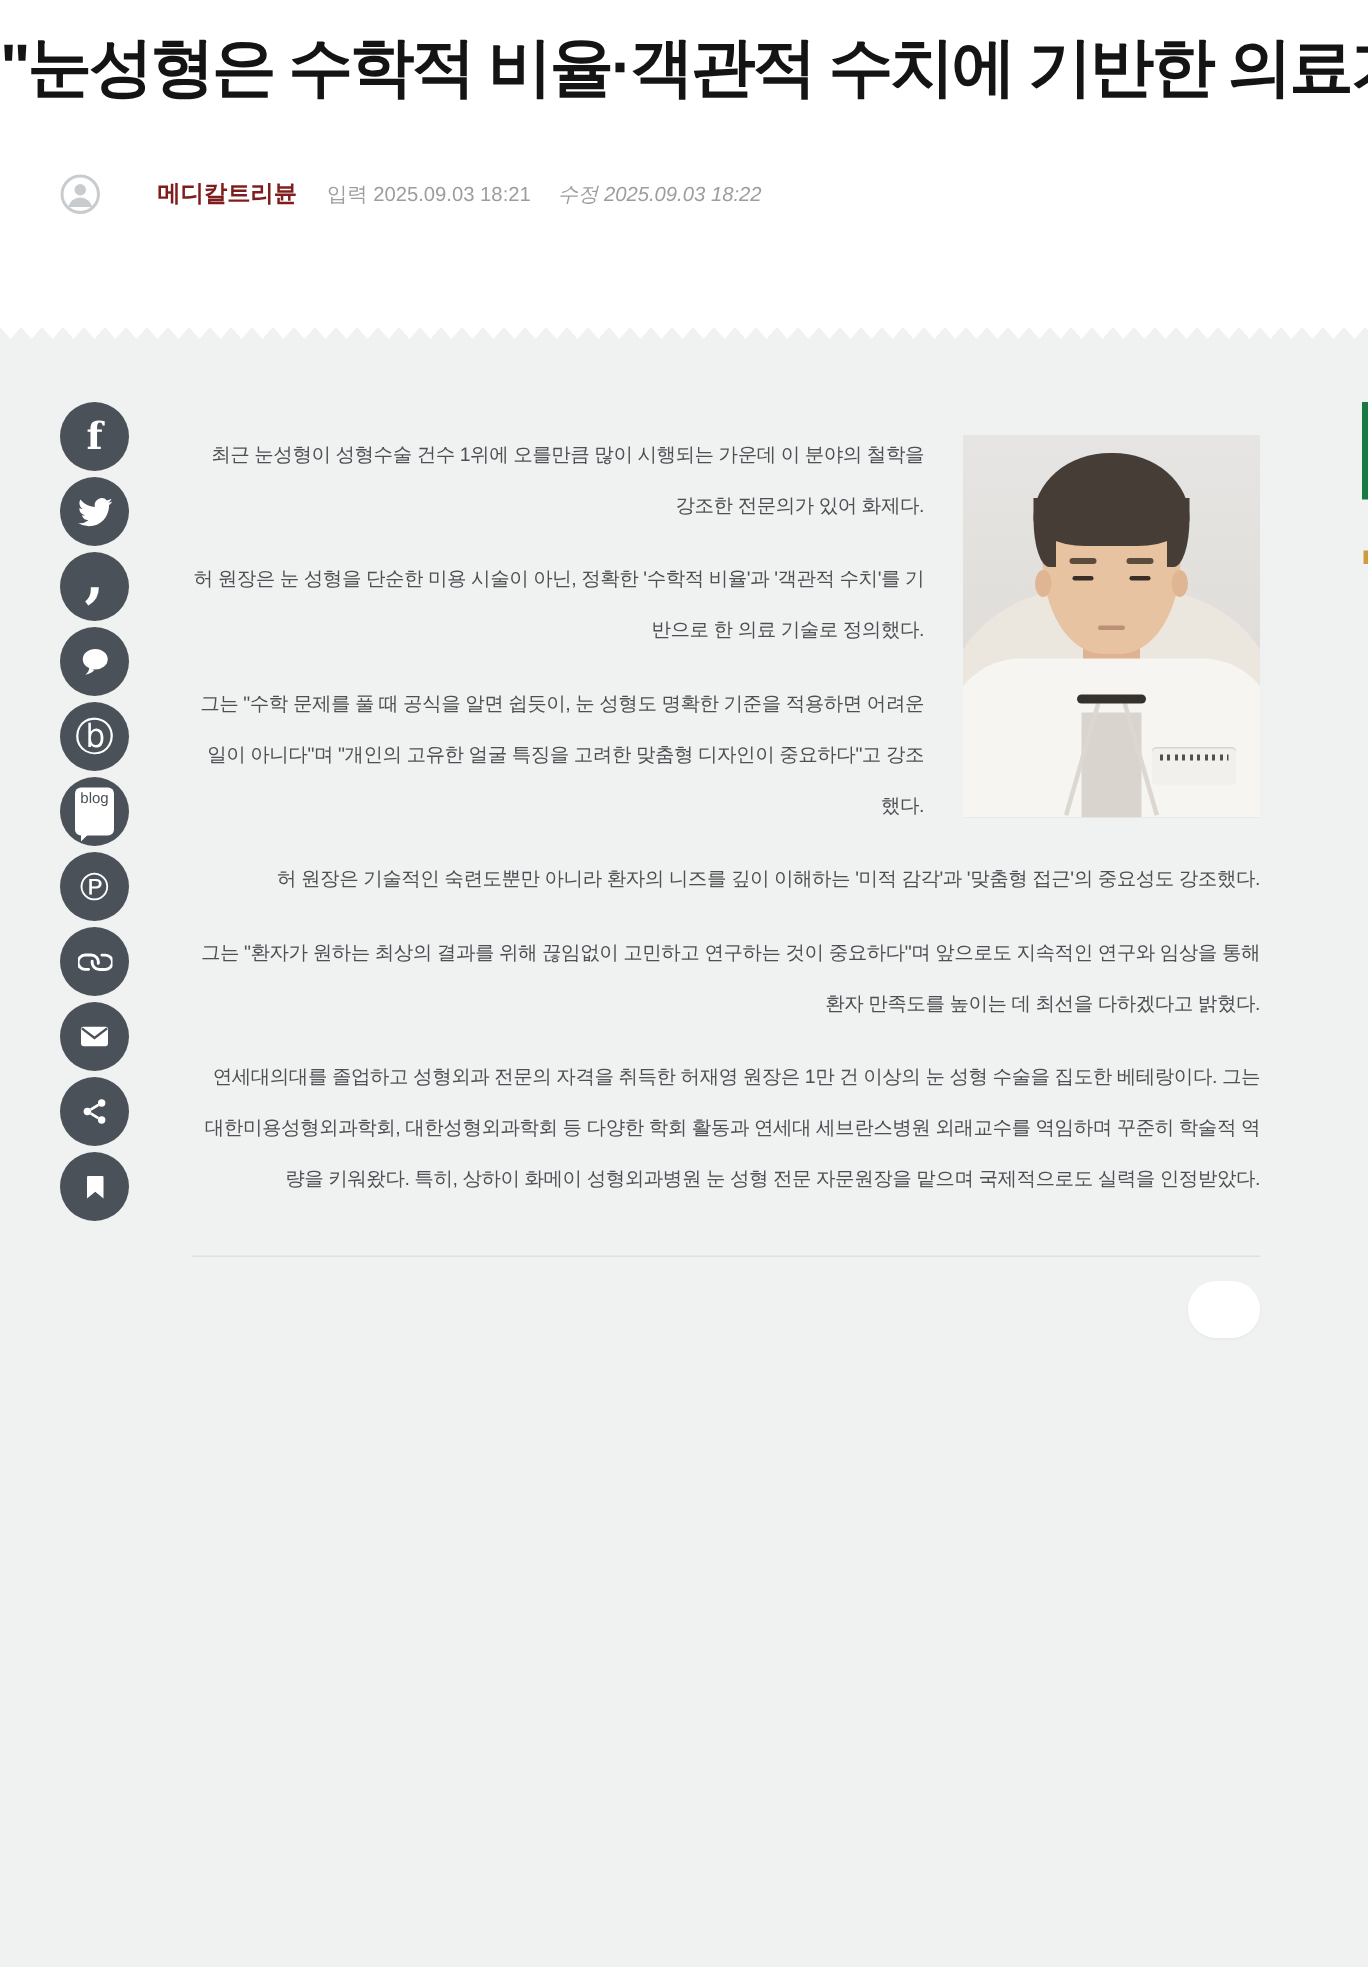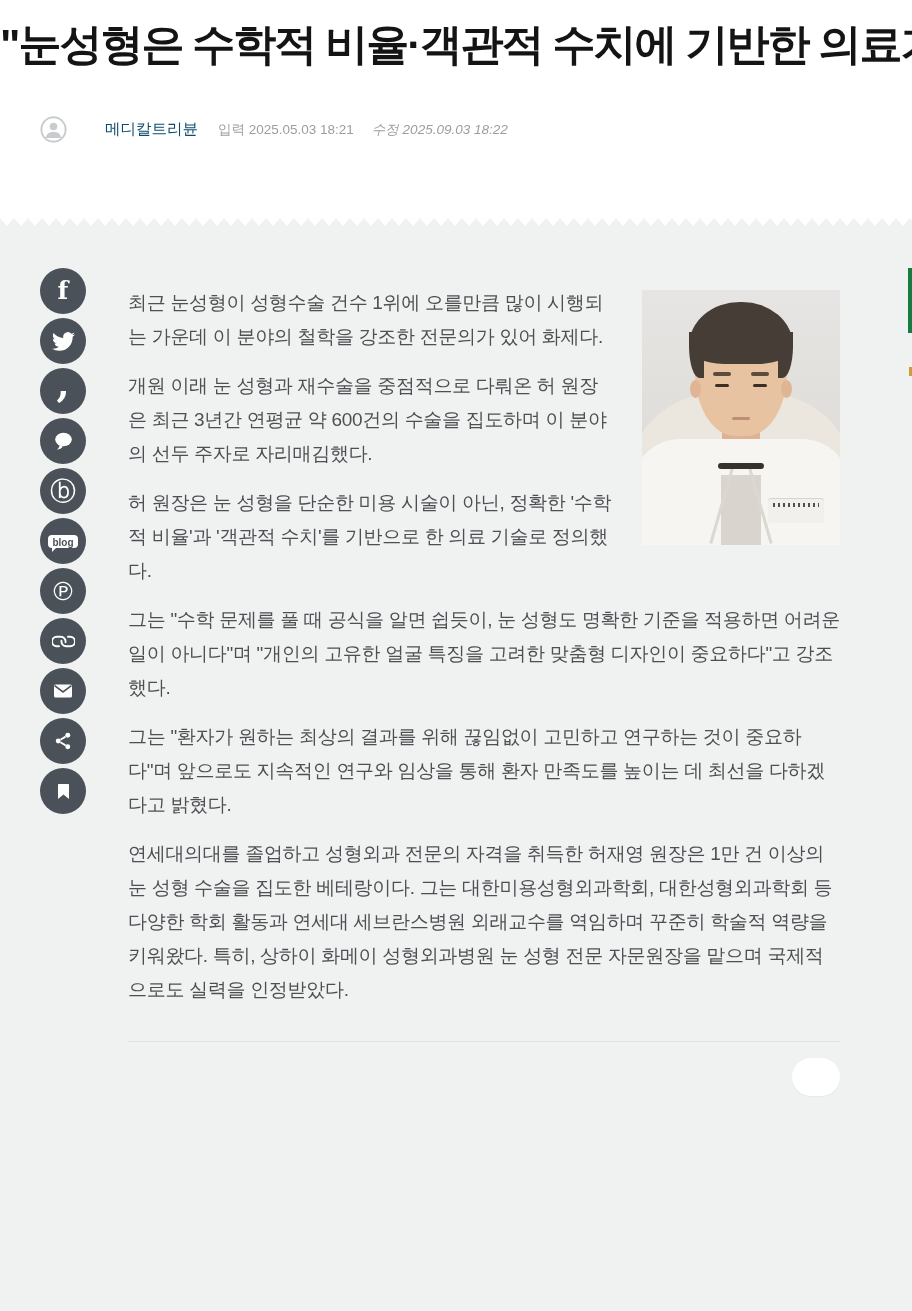--- a/index.html
+++ b/index.html
@@ -6,47 +6,47 @@
   html,body { background:#fff; }
   body { font-family:"Liberation Sans","DejaVu Sans",sans-serif; }
   .page { position:relative; width:912px; height:1311px; background:#fff; overflow:hidden; margin:0 auto; }
 
   
   .article-header { position:relative; height:218px; background:#fff; }
   .headline { padding-top:16px; text-align:center; font-size:43px; font-weight:800;
               letter-spacing:-2px; color:#141414; white-space:nowrap; overflow:hidden; }
   .byline { position:absolute; left:40px; top:116px; display:flex; align-items:center; }
   .avatar { width:27px; height:27px; border-radius:50%; overflow:hidden; flex:0 0 auto; }
-  .author-name { margin-left:10px; font-size:15.5px; font-weight:400; color:#0c4a6e;padding-left:28px; }
+  .author-name { margin-left:10px; font-size:15.5px; font-weight:700; color:#7f1d1d;padding-left:28px; }
   .byline-meta { margin-left:20px; font-size:13.5px; color:#9b9ea1; }
   .byline-meta + .byline-meta { margin-left:18px;font-style:italic; }
 
   
   .zigzag { display:block; }
 
   
   .body-section { position:relative; background:#f0f2f2; height:1085px;
                   padding:60px 72px 0 128px; }
 
   
   .social-rail { position:absolute; left:40px; top:42px; width:46px; }
   .social-btn { width:46px; height:46px; border-radius:50%; background:#4a5158; border:none;
                 display:flex; align-items:center; justify-content:center; margin-bottom:4px;
                 cursor:pointer; color:#fff; }
   .social-btn svg { display:block; }
   .fb-glyph { font-size:25px; font-weight:700; color:#fff; font-family:"DejaVu Serif",serif; margin-top:-2px; }
   .comma-glyph { font-size:38px; font-weight:700; color:#fff; font-family:"DejaVu Serif",serif; line-height:0; margin-top:-14px; }
   .circle-glyph { font-size:26px; color:#fff; line-height:1; }
-  .blog-bubble { position:relative; background:#fff; border-radius:4px; padding:2px 4px 0;
-                 font-size:10px; font-weight:700; color:#4a5158; letter-spacing:0; }
+  .blog-bubble { position:relative; background:#fff; border-radius:4px; padding:2px 4px 19px;
+                 font-size:10px; font-weight:400; color:#4a5158; letter-spacing:0; }
   .blog-bubble::after { content:""; position:absolute; left:4px; bottom:-4px;
                         border:3px solid transparent; border-top-color:#fff; border-left-color:#fff; }
 
   
-  .article-body { font-size:19px; line-height:34px; color:#4d4f52; letter-spacing:-0.3px; }
+  .article-body { font-size:13px; line-height:34px; color:#4d4f52; letter-spacing:-0.3px;text-align:right; }
   .article-body p { margin-bottom:15px; }
   .article-body b { font-weight:700; color:#3e4043; }
 
   
   .photo { position:relative; float:right; width:198px; height:255px; margin:4px 0 16px 26px;
            overflow:hidden; background:linear-gradient(#e7e5e3,#dad7d3); }
   .chair { position:absolute; left:-8px; right:-8px; top:100px; bottom:0;
            background:#ebe7de; border-radius:46% 46% 0 0; }
   .neck { position:absolute; top:132px; left:50%; transform:translateX(-50%);
           width:38px; height:34px; background:#dfb291; }
@@ -102,21 +102,21 @@
     <h1 class="headline">"눈성형은 수학적 비율·객관적 수치에 기반한 의료기술"</h1>
     <div class="byline">
       <span class="avatar">
         <svg viewBox="0 0 24 24" width="27" height="27">
           <circle cx="12" cy="12" r="10.8" fill="none" stroke="#c9ccce" stroke-width="1.8"></circle>
           <circle cx="12" cy="9.3" r="3.4" fill="#c9ccce"></circle>
           <path d="M4.8 19.6a7.4 7.4 0 0 1 14.4 0z" fill="#c9ccce"></path>
         </svg>
       </span>
       <span class="author-name">메디칼트리뷴</span>
-      <span class="byline-meta">입력 2025.05.03 18:21</span>
+      <span class="byline-meta">입력 2025.09.03 18:21</span>
       <span class="byline-meta">수정 2025.09.03 18:22</span>
     </div>
   </header>
 
   <svg class="zigzag" width="912" height="8">
     <defs>
       <pattern id="zz" width="14" height="8" patternUnits="userSpaceOnUse">
         <path d="M0 0 L7 8 L14 0 Z" fill="#ffffff"></path>
       </pattern>
     </defs>
@@ -201,23 +201,23 @@
         <div class="shirt"></div>
         <div class="lapel l"></div>
         <div class="lapel r"></div>
         <div class="necklace"></div>
         <div class="pocket">
           <div class="embroidery"></div>
         </div>
       </figure>
 
       <p>최근 눈성형이 성형수술 건수 1위에 오를만큼 많이 시행되는 가운데 이 분야의 철학을 강조한 전문의가 있어 화제다.</p>
-      <p>개원 이래 눈 성형과 재수술을 중점적으로 다뤄온 허 원장은 최근 3년간 연평균 약 600건의 수술을 집도하며 이 분야의 선두 주자로 자리매김했다.</p>
       <p>허 원장은 눈 성형을 단순한 미용 시술이 아닌, 정확한 '수학적 비율'과 '객관적 수치'를 기반으로 한 의료 기술로 정의했다.</p>
       <p>그는 "수학 문제를 풀 때 공식을 알면 쉽듯이, 눈 성형도 명확한 기준을 적용하면 어려운 일이 아니다"며 "개인의 고유한 얼굴 특징을 고려한 맞춤형 디자인이 중요하다"고 강조했다.</p>
+      <p>허 원장은 기술적인 숙련도뿐만 아니라 환자의 니즈를 깊이 이해하는 '미적 감각'과 '맞춤형 접근'의 중요성도 강조했다.</p>
       <p>그는 "환자가 원하는 최상의 결과를 위해 끊임없이 고민하고 연구하는 것이 중요하다"며 앞으로도 지속적인 연구와 임상을 통해 환자 만족도를 높이는 데 최선을 다하겠다고 밝혔다.</p>
       <p>연세대의대를 졸업하고 성형외과 전문의 자격을 취득한 허재영 원장은 1만 건 이상의 눈 성형 수술을 집도한 베테랑이다. 그는 대한미용성형외과학회, 대한성형외과학회 등 다양한 학회 활동과 연세대 세브란스병원 외래교수를 역임하며 꾸준히 학술적 역량을 키워왔다. 특히, 상하이 화메이 성형외과병원 눈 성형 전문 자문원장을 맡으며 국제적으로도 실력을 인정받았다.</p>
     </article>
 
     <hr class="rule first">
 
     <div class="more-row">
       <button class="more-btn">
         
         

